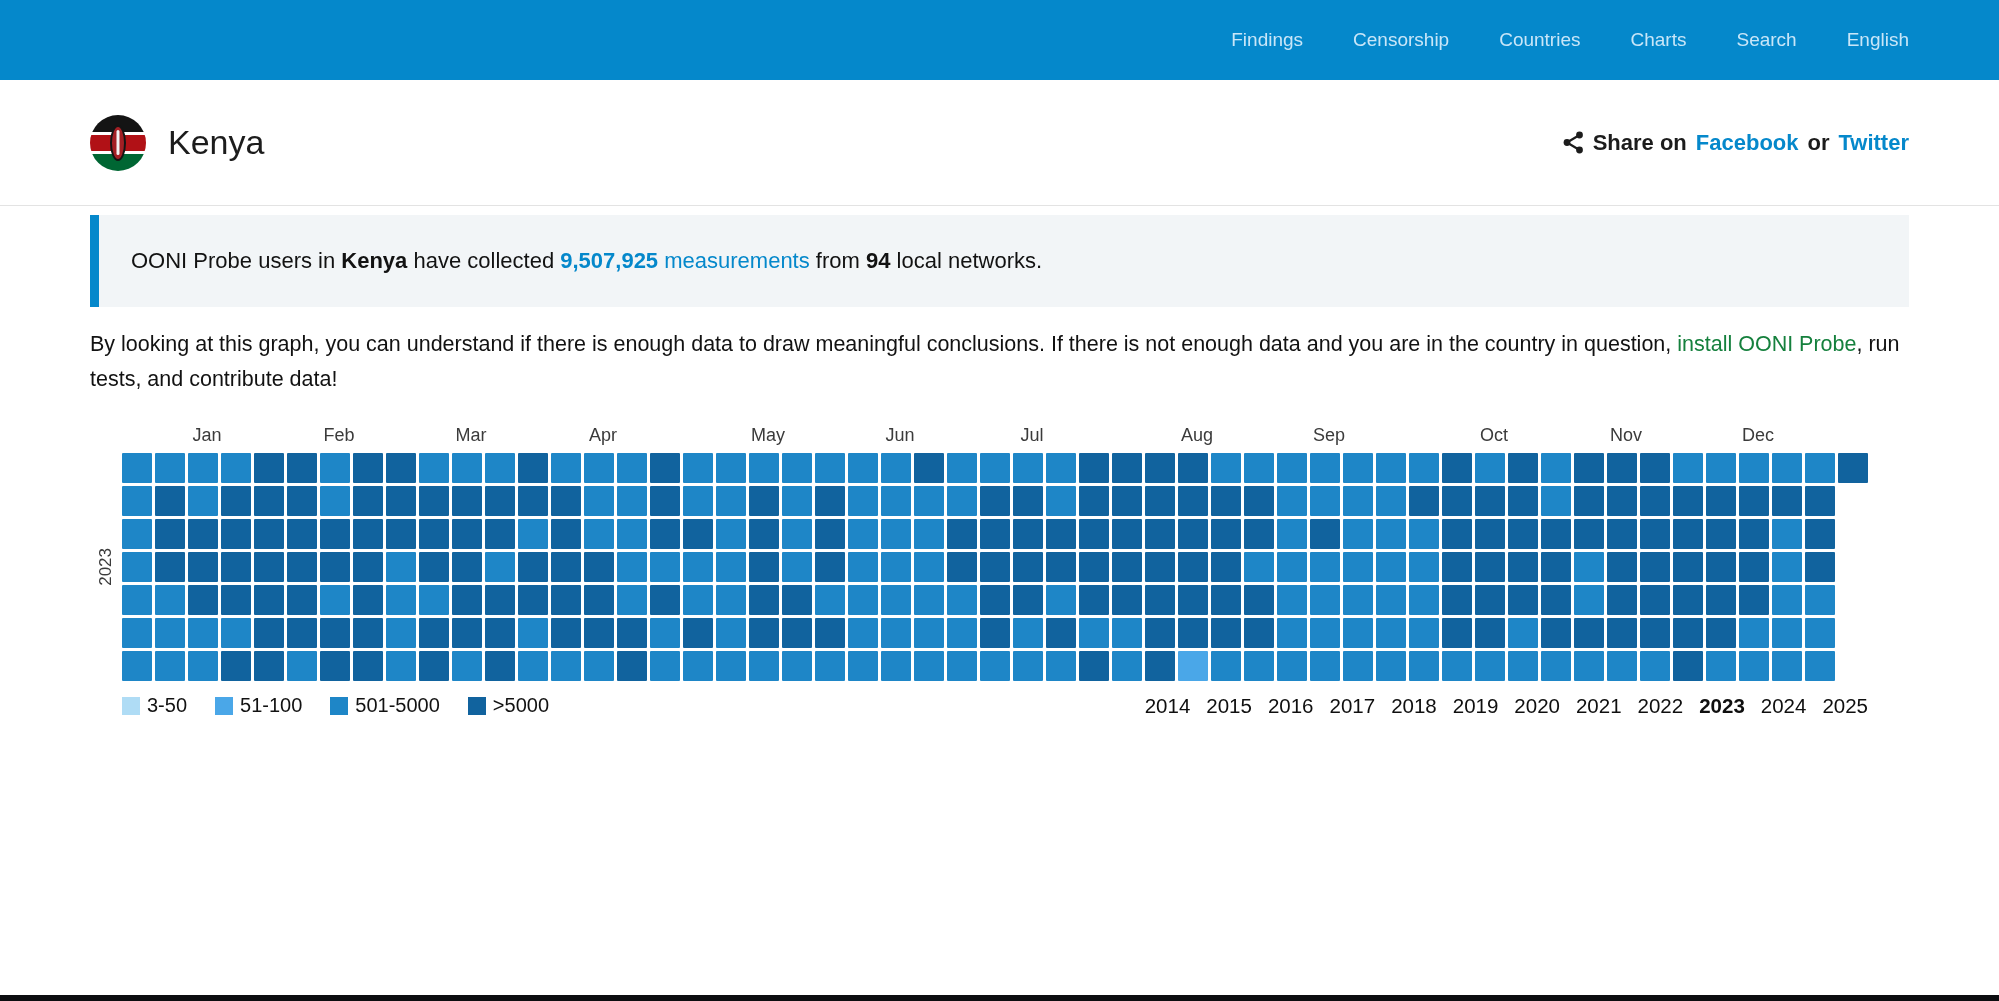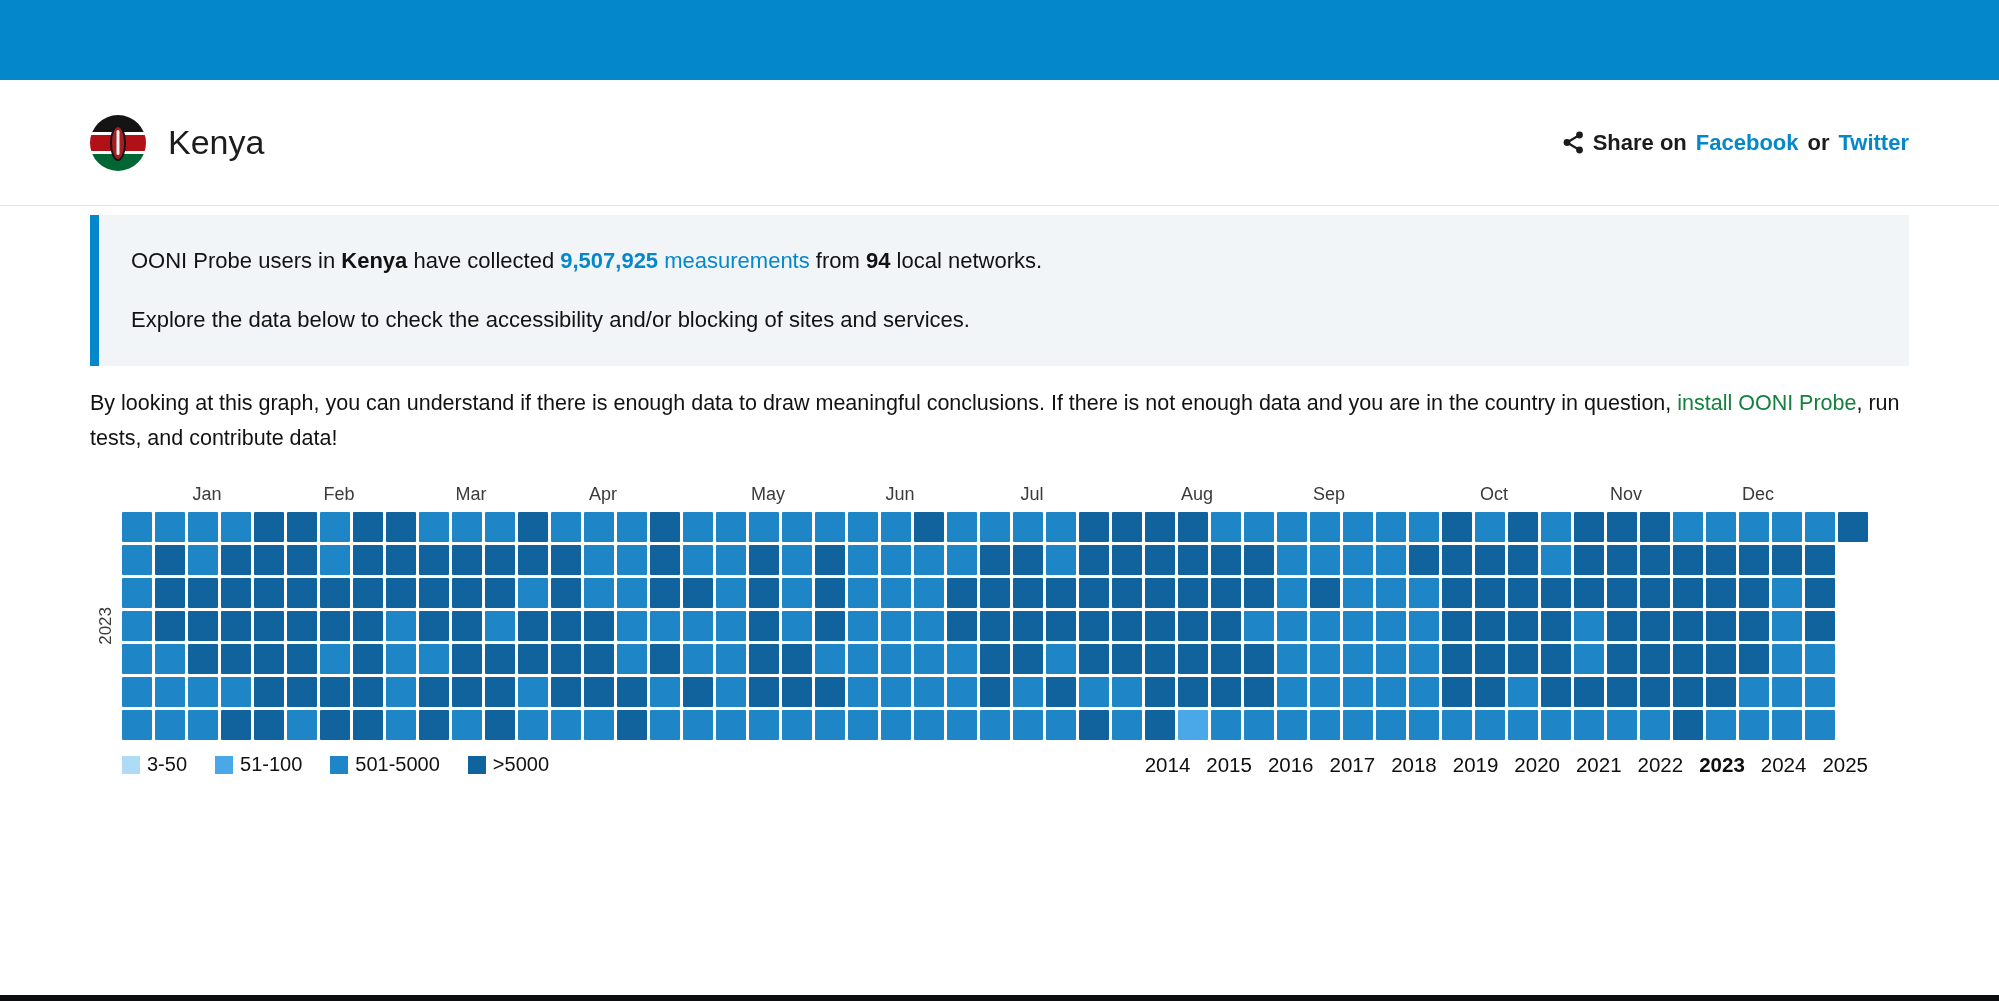--- a/index.html
+++ b/index.html
@@ -88,20 +88,28 @@
   .year-list { margin-left: auto; display: flex; gap: 16px; }
   .year-item { font-size: 20.5px; color: #0f0f0f; cursor: pointer; }
   .year-item.selected { font-weight: 700; }
   
   .footer-strip { position: absolute; left: 0; bottom: 0; width: 100%; height: 6px; background: #0c0d10; }
 </style>
 </head>
 <body>
 
 <div class="navbar">
+  <div class="nav-items" id="nav-items">
+      <div class="nav-item">Findings</div>
+      <div class="nav-item">Censorship</div>
+      <div class="nav-item">Countries</div>
+      <div class="nav-item">Charts</div>
+      <div class="nav-item">Search</div>
+      <div class="nav-item">English</div>
+    </div>
 </div>
 
 <div class="country-header">
   <div class="country-id">
     <div class="flag">
         <div class="shield"></div>
       </div>
     <div class="country-name">Kenya</div>
   </div>
   <div class="country-right">
@@ -118,21 +126,20 @@
       <span class="lnk">Facebook</span>
       <span>or</span>
       <span class="lnk">Twitter</span>
     </div>
   </div>
 </div>
 
 <div class="main">
   <div class="summary-box">
     <p><span>OONI Probe users in </span><b>Kenya</b><span> have collected </span><span class="lnk b">9,507,925</span><span class="lnk"> measurements</span><span> from </span><b>94</b><span> local networks.</span></p>
-    <p>Explore the data below to check the accessibility and/or blocking of sites and services.</p>
   </div>
 
 
   <p class="para"><span>By looking at this graph, you can understand if there is enough data to draw meaningful conclusions. If there is not enough data and you are in the country in question, </span><span class="lnk">install OONI Probe</span><span>, run tests, and contribute data!</span></p>
 
   <div class="heatmap">
     <div class="months-row" id="months-row">
         <span class="month-label" style="left: 85px;">Jan</span>
         <span class="month-label" style="left: 217px;">Feb</span>
         <span class="month-label" style="left: 349px;">Mar</span>

